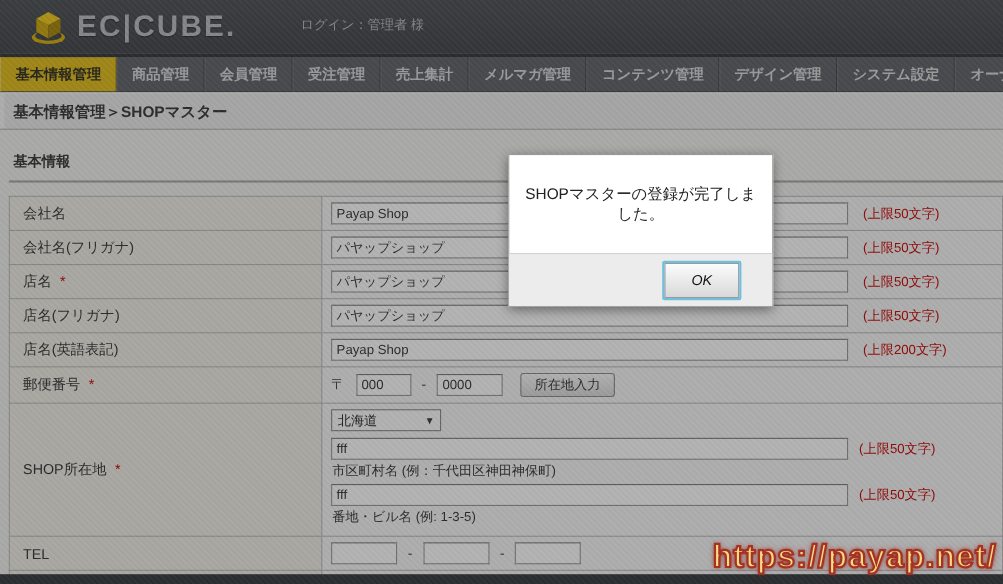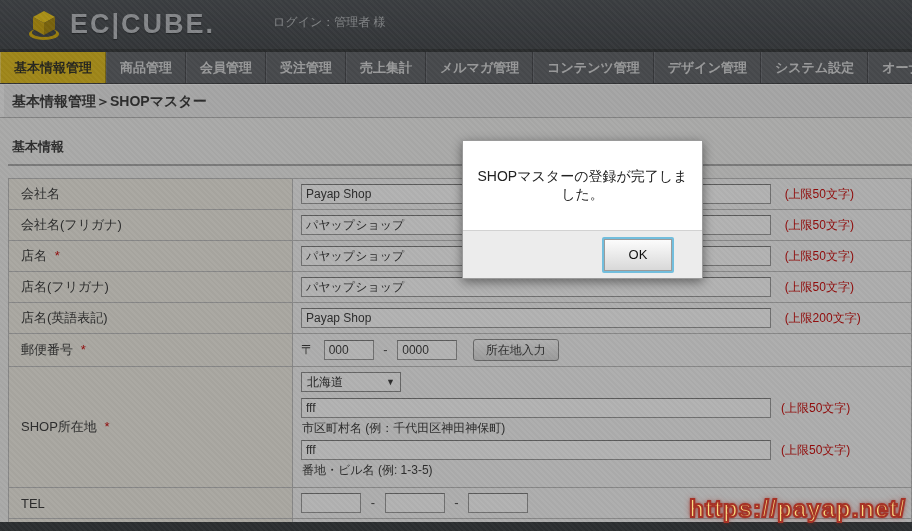--- a/index.html
+++ b/index.html
@@ -83,26 +83,26 @@
   .dialog-body{flex:1;display:flex;align-items:center;justify-content:center;
     font-size:14px;color:#222;padding:0 8px;text-align:center;}
   .dialog-footer{
     height:48px;background:#ececec;border-top:1px solid #d2d2d2;
     display:flex;align-items:center;justify-content:flex-end;padding-right:28px;
   }
   button.ok{
     width:72px;height:36px;font-family:inherit;font-size:13px;color:#111;
     background:linear-gradient(#fdfdfd,#d7d7d7);
     border:2px solid #72bedd;border-radius:2px;box-shadow:inset 0 0 0 1px #9b9b9b;
-    cursor:pointer;line-height:14px;padding:0;
+    cursor:pointer;line-height:14px;padding:0;font-style:italic;
   }
   
   .watermark{
     position:absolute;right:6px;bottom:8px;z-index:30;
-    font-size:24px;font-weight:bold;letter-spacing:1px;color:#f7dc82;
+    font-size:29px;font-weight:bold;letter-spacing:1px;color:#f7dc82;
     -webkit-text-stroke:2px #a63226;
     text-shadow:0 0 3px #8a2a20,0 0 6px rgba(170,50,40,0.8);
   }
   
   .cube-icon{width:36px;height:34px;}
 </style>
 </head>
 <body>
 
 <div class="screen">

